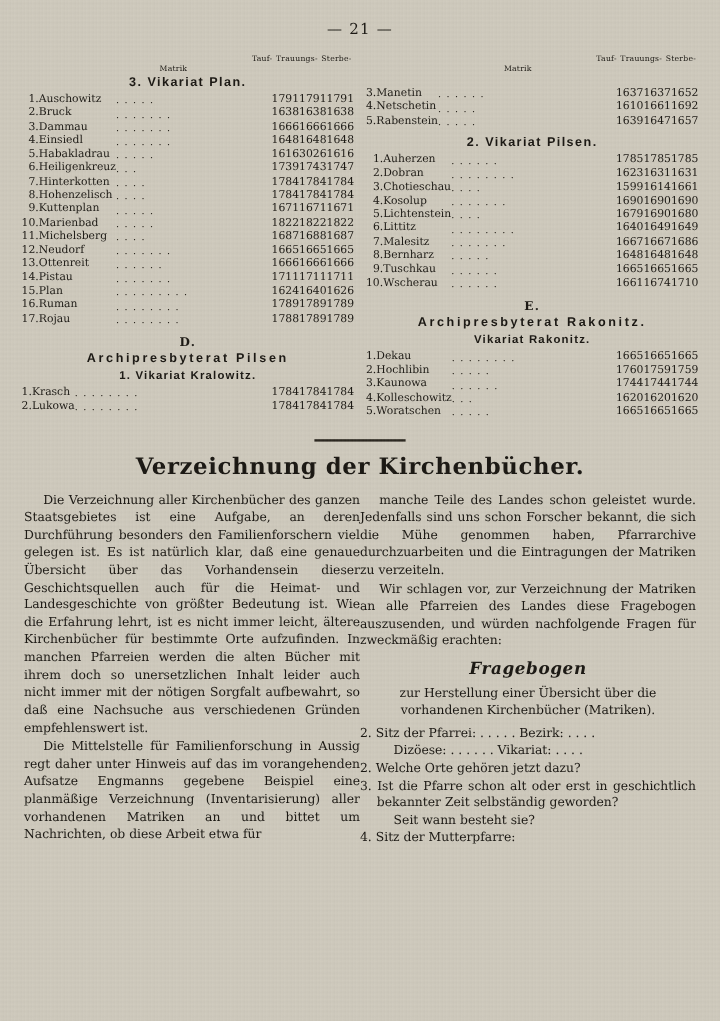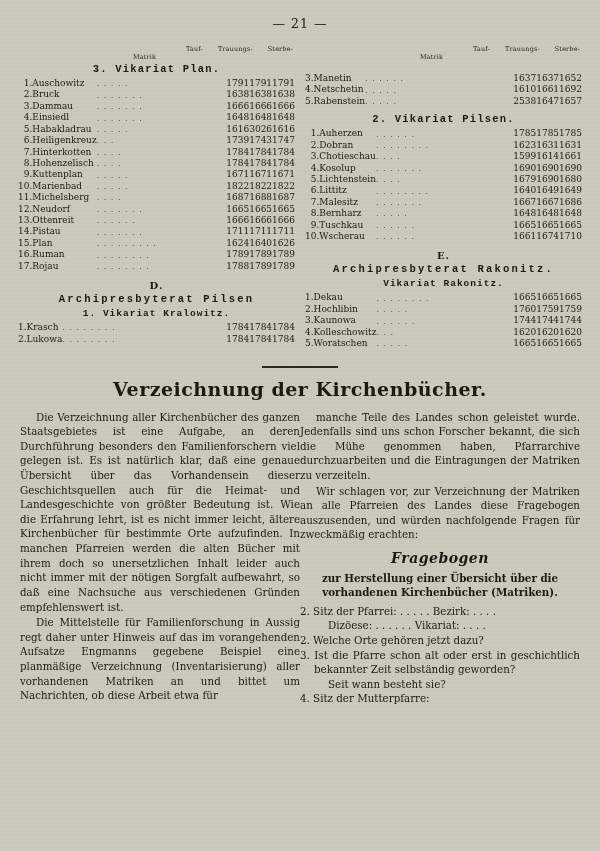--- a/index.html
+++ b/index.html
@@ -41,29 +41,29 @@
   }
   .col{width:50%;}
   .matrik-head{
     font-size:6.4px;
     letter-spacing:.2px;
     text-align:right;
     line-height:1.25;
     padding-right:2px;
   }
   .matrik-head span{display:inline-block;}
-  .mh-row1{display:flex;justify-content:flex-end;gap:15px;}
+  .mh-row1{display:flex;justify-content:flex-end;gap:3px;}
   .mh-row2{text-align:center;padding-right:22px;}
   .sect-title{
     text-align:center;
     font-size:10.5px;
     font-weight:bold;
     letter-spacing:1.2px;
     margin:2px 0 3px 0;
-    font-family:Liberation Mono, monospace;
+    font-family:Liberation Sans, sans-serif;
   }
   .sect-title.sm{font-size:9.5px;letter-spacing:1px;}
   .sect-title.wide{letter-spacing:2.2px;}
   .letter{
     text-align:center;
     font-size:10px;
     font-weight:bold;
     letter-spacing:1px;
     margin:8px 0 2px 0;
   }
@@ -111,21 +111,21 @@
   .fragebogen{
     text-align:center;
     font-weight:bold;
     font-size:14px;
     font-style:italic;
     margin:7px 0 3px 0;
     letter-spacing:.5px;
   }
   .fragesub{
     text-align:center;
-    font-weight:bold;
+    font-weight:normal;
     font-size:10.3px;
     line-height:1.35;
     margin:0 0 4px 0;
   }
   ol.questions{
     margin:0;padding:0;list-style:none;
     font-size:10.3px;line-height:1.42;
   }
   ol.questions li{
     margin:0 0 0 0;
@@ -346,21 +346,21 @@
               <td class="name">Netschetin</td>
               <td class="dots">. . . . .</td>
               <td class="y">1610</td>
               <td class="y">1661</td>
               <td class="y">1692</td>
             </tr>
         <tr>
               <td class="num">5.</td>
               <td class="name">Rabenstein</td>
               <td class="dots">. . . . .</td>
-              <td class="y">2538</td>
+              <td class="y">1639</td>
               <td class="y">1647</td>
               <td class="y">1657</td>
             </tr>
       </tbody>
         </table>
 
       <div class="sect-title" style="margin-top:6px;">2. Vikariat Pilsen.</div>
       <table class="places">
         <tbody>
             <tr>

